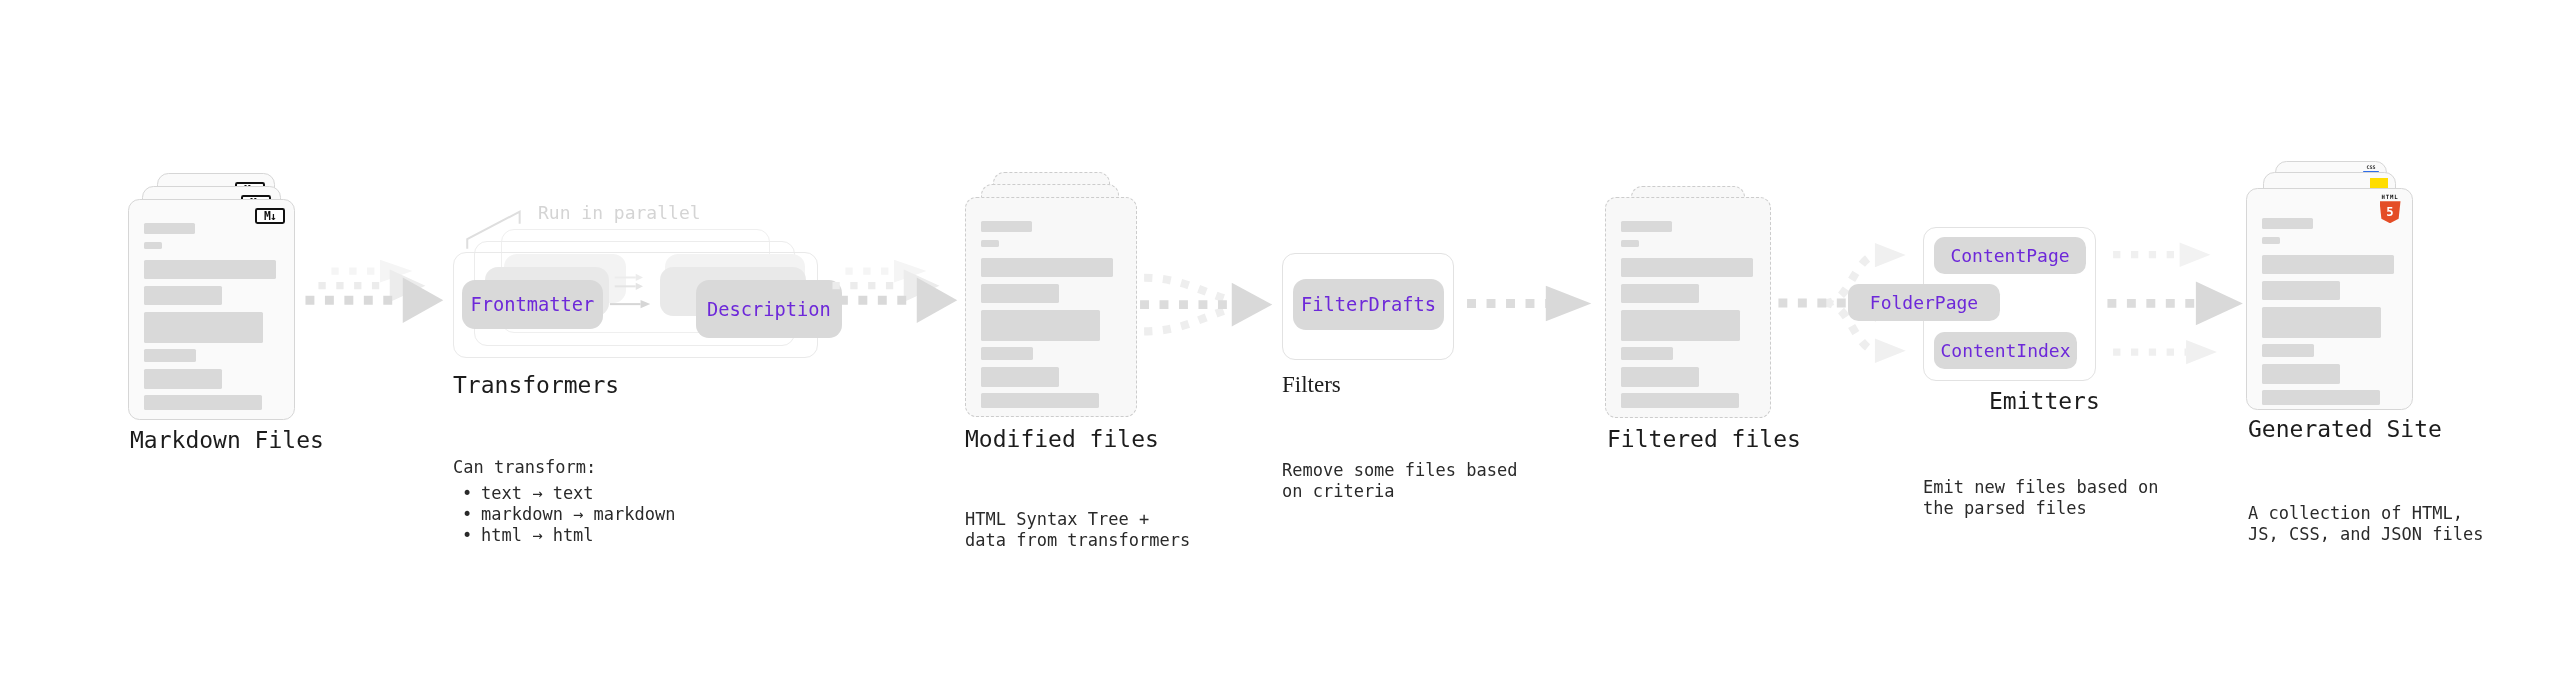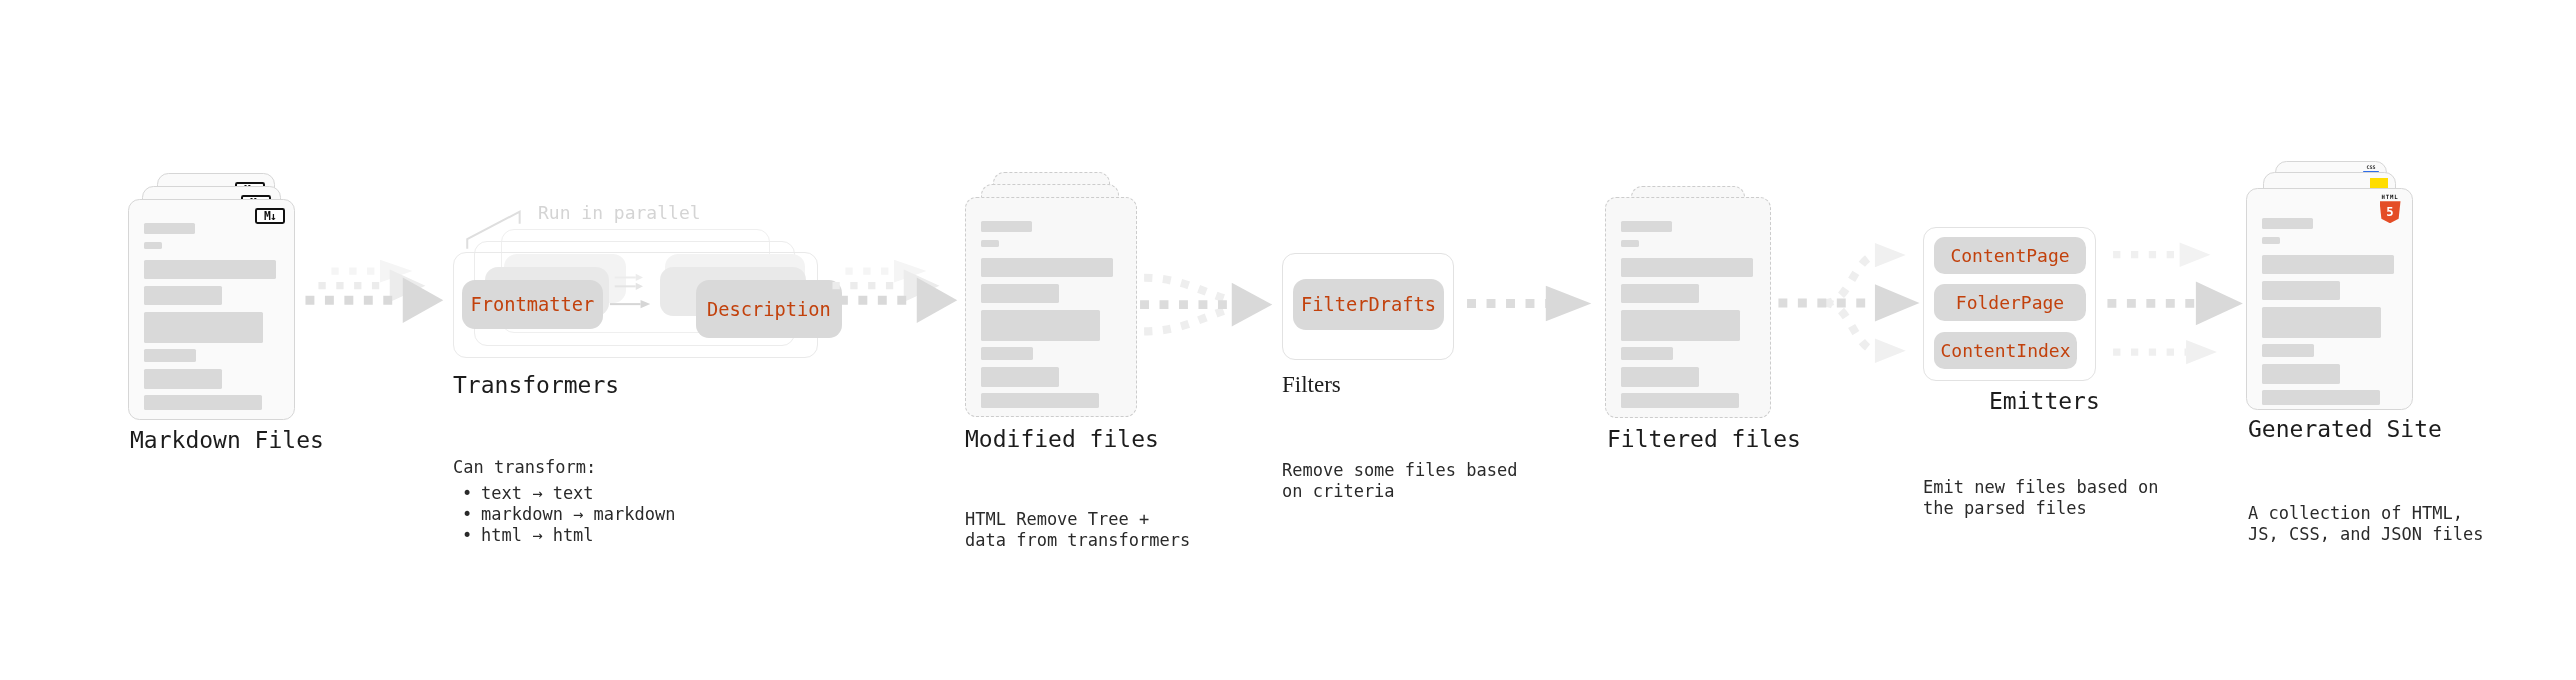--- a/index.html
+++ b/index.html
@@ -34,21 +34,21 @@
     clip-path:polygon(0 0,100% 0,91% 80%,50% 100%,9% 80%);}
   .js-badge{position:absolute;top:4.9px;right:7.3px;width:18px;height:9.8px;background:#ffdd00;}
   .css-badge{position:absolute;top:3.3px;right:7.3px;width:15.4px;text-align:center;}
   .css-word{font-size:4.9px;font-weight:bold;color:#222;line-height:4.9px;}
   .css-bar{height:2.4px;background:#2e6de8;margin-top:0.8px;border-radius:0.8px;}
 
   
   .group-box{position:absolute;border:1.6px solid #e7e7e7;border-radius:13px;background:transparent;box-sizing:border-box;}
   .group-box.filled{background:#ffffff;border-color:#e2e2e2;}
   .node{position:absolute;background:#d9d9d9;border-radius:13px;display:flex;align-items:center;justify-content:center;
-    font-size:18.7px;color:#c2410c;box-sizing:border-box;}
+    font-size:18.7px;color:#6d28d9;box-sizing:border-box;}
   .node.ghost1{background:#e9e9e9;}
   .node.ghost2{background:#f3f3f3;}
 
   
   .stage-label{position:absolute;font-size:23px;color:#1c1c1c;white-space:nowrap;font-weight:500;}
   .stage-desc{position:absolute;font-size:17px;line-height:21px;color:#2a2a2a;white-space:nowrap;margin-top:46px;}
   .muted-note{position:absolute;font-size:18px;color:#d4d4d4;white-space:nowrap;}
   .bullet-row{display:flex;}
   .bullet-mark{width:28px;text-align:center;}
 </style>
@@ -153,21 +153,21 @@
           <div class="bar b4"></div>
         <div class="bar b5"></div>
           <div class="bar b6"></div>
           <div class="bar b7"></div>
           <div class="bar b8"></div>
       </div>
     </div>
   </div>
   <div class="stage-label" style="left:965px;top:426px;">Modified files</div>
   <div class="stage-desc" style="left:965px;top:463px;">
-    <div>HTML Remove Tree +</div>
+    <div>HTML Syntax Tree +</div>
     <div>data from transformers</div>
   </div>
 
   <svg class="abs" style="left:1136px;top:242px;" width="142" height="126" viewBox="0 0 175 155">
     <path d="M 10 44 C 55 44, 78 60, 114 71" fill="none" stroke="#eeeeee" stroke-width="10" stroke-dasharray="10 13"></path>
     <path d="M 10 110 C 55 110, 78 94, 114 83" fill="none" stroke="#eeeeee" stroke-width="10" stroke-dasharray="10 13"></path>
     <line x1="5" y1="77" x2="118" y2="77" stroke="#dcdcdc" stroke-width="11" stroke-dasharray="11 13"></line>
     <polygon points="118,50 168,77 118,104" fill="#d9d9d9"></polygon>
   </svg>
 
@@ -208,21 +208,21 @@
     <polygon points="122,6 160,21 122,36" fill="#f0f0f0"></polygon>
     <path d="M 60 80 C 90 80, 94 128, 120 139" fill="none" stroke="#eeeeee" stroke-width="10" stroke-dasharray="10 13"></path>
     <polygon points="122,124 160,139 122,154" fill="#f0f0f0"></polygon>
     <line x1="3" y1="80" x2="120" y2="80" stroke="#dcdcdc" stroke-width="11" stroke-dasharray="11 13"></line>
     <polygon points="122,57 177,80 122,103" fill="#d9d9d9"></polygon>
   </svg>
 
   <div>
     <div class="group-box filled" style="left:1923px;top:227px;width:173px;height:154px;"></div>
     <div class="node" style="left:1934px;top:237px;width:152px;height:37px;border-radius:10.6px;font-size:18px;">ContentPage</div>
-    <div class="node" style="left:1934px;top:284px;width:152px;height:37px;border-radius:10.6px;font-size:18px;">FolderPage</div>
+    <div class="node" style="left:1848px;top:284px;width:152px;height:37px;border-radius:10.6px;font-size:18px;">FolderPage</div>
     <div class="node" style="left:1934px;top:332px;width:143px;height:37px;border-radius:10.6px;font-size:18px;">ContentIndex</div>
   </div>
   <div class="stage-label" style="left:1989px;top:388px;">Emitters</div>
   <div class="stage-desc" style="left:1923px;top:431px;">
     <div>Emit new files based on</div>
     <div>the parsed files</div>
   </div>
 
   <svg class="abs" style="left:2105px;top:236px;" width="146" height="138" viewBox="0 0 180 170">
     <line x1="10" y1="23" x2="92" y2="23" stroke="#f0f0f0" stroke-width="9" stroke-dasharray="9 13"></line>

